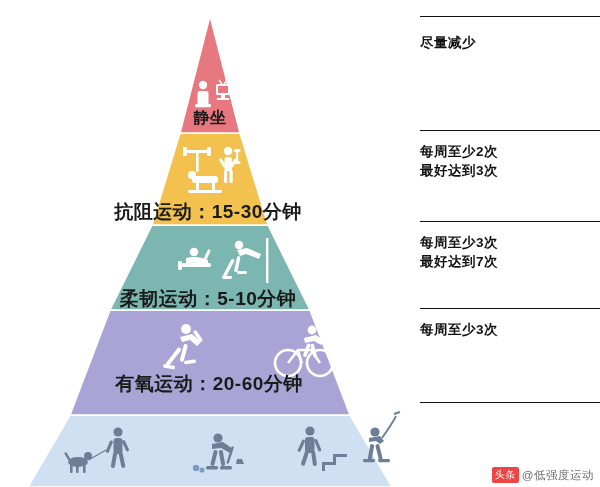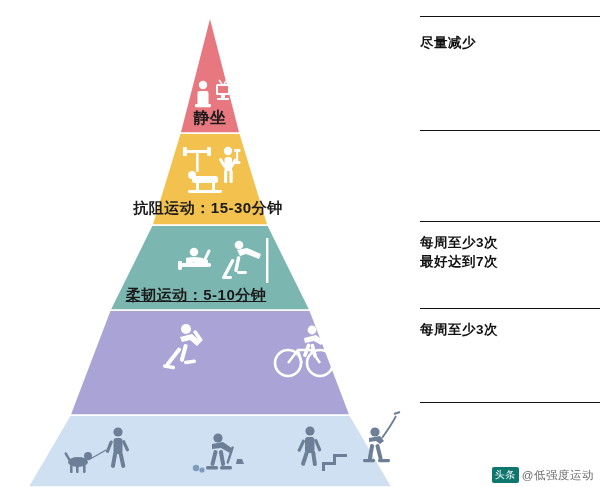--- a/index.html
+++ b/index.html
@@ -24,21 +24,21 @@
     position: absolute;
     left: 0;
     top: 0;
     width: 420px;
     height: 487px;
   }
   .tier-label {
     position: absolute;
     text-align: center;
     color: #1a1a1a;
-    font-size: 15px;
+    font-size: 19px;
     font-weight: bold;
     letter-spacing: 0.5px;
     white-space: nowrap;
   }
   .tier-label.sit {
     font-size: 16px;
   }
   
   #right-col {
     position: absolute;
@@ -65,21 +65,21 @@
   #watermark {
     position: absolute;
     right: 6px;
     bottom: 4px;
     font-size: 11.5px;
     color: #6b6b6b;
     letter-spacing: 0.5px;
   }
   #wm-badge {
     display: inline-block;
-    background: #0f766e;
+    background: #ef4444;
     color: #fff;
     font-size: 10px;
     padding: 1px 3px;
     border-radius: 2px;
     margin-right: 3px;
     vertical-align: 1px;
   }
   .fig { pointer-events: none; }
 </style>
 </head>
@@ -230,35 +230,40 @@
         <path d="M382 438 q10 -14 14 -22" fill="none" stroke="#6d7f96" stroke-width="1.8"></path>
         <path d="M394 414 l6 -2" stroke="#6d7f96" stroke-width="2"></path>
       </g>
     </g>
   </svg>
 
   <div class="tier-label sit" style="left:178px; top:108px; width:64px;">静坐</div>
 
   <div class="tier-label" style="left:88px; top:199px; width:240px;">抗阻运动：15-30分钟</div>
 
-  <div class="tier-label" style="left:76px; top:286px; width:240px;text-decoration:underline;">柔韧运动：5-10分钟</div>
-
+  <div class="tier-label" style="left:88px; top:286px; width:240px;">柔韧运动：5-10分钟</div>
+
+  <div class="tier-label" style="left:85px; top:371px; width:248px;">有氧运动：20-60分钟</div>
 
 
   <div id="right-col">
     <div class="rule" style="left:0px; top:16px;  width:180px;"></div>
     <div class="rule" style="left:0px; top:130px; width:180px;"></div>
     <div class="rule" style="left:0px; top:221px; width:180px;"></div>
     <div class="rule" style="left:0px; top:308px; width:180px;"></div>
     <div class="rule" style="left:0px; top:402px; width:180px;"></div>
 
     <div class="freq-block" style="top:33px;">
       <div>尽量减少</div>
     </div>
 
+    <div class="freq-block" style="top:142px;">
+      <div>每周至少2次</div>
+      <div>最好达到3次</div>
+    </div>
 
     <div class="freq-block" style="top:233px;">
       <div>每周至少3次</div>
       <div>最好达到7次</div>
     </div>
 
     <div class="freq-block" style="top:320px;">
       <div>每周至少3次</div>
     </div>
 

